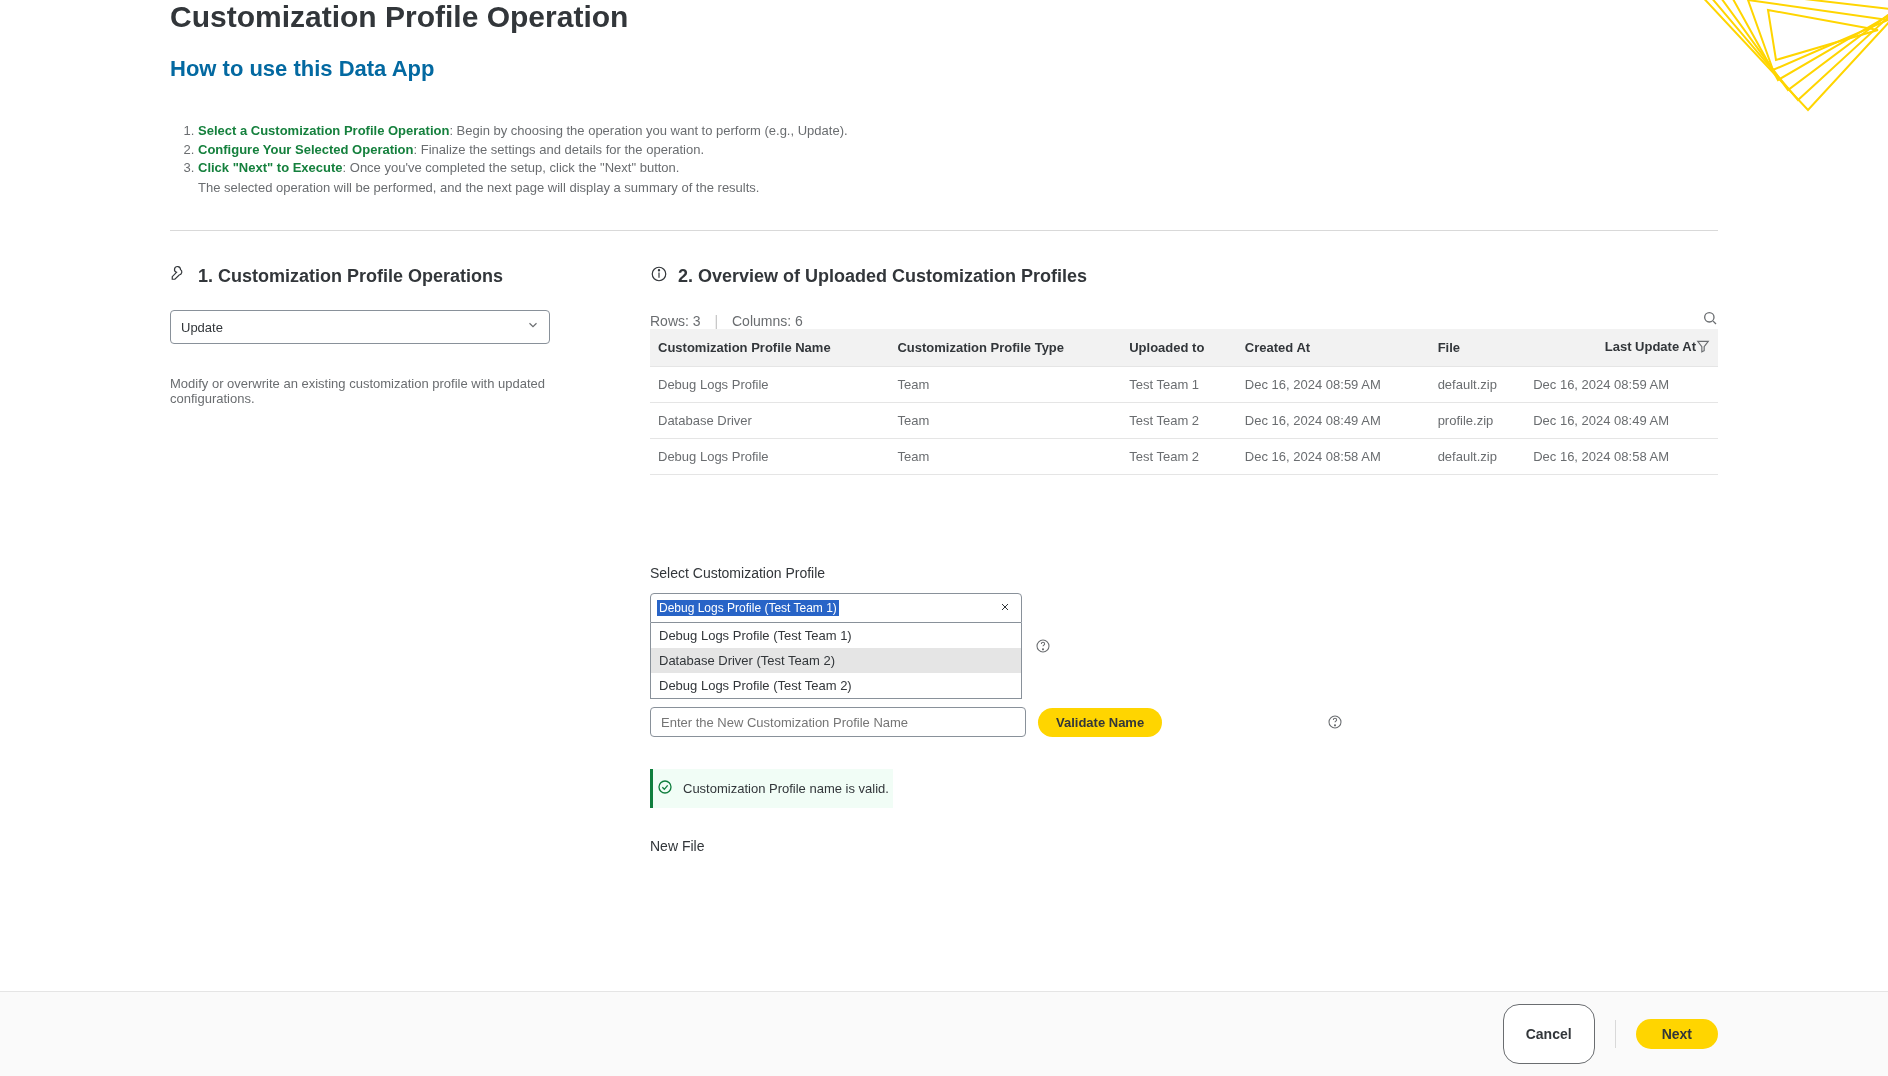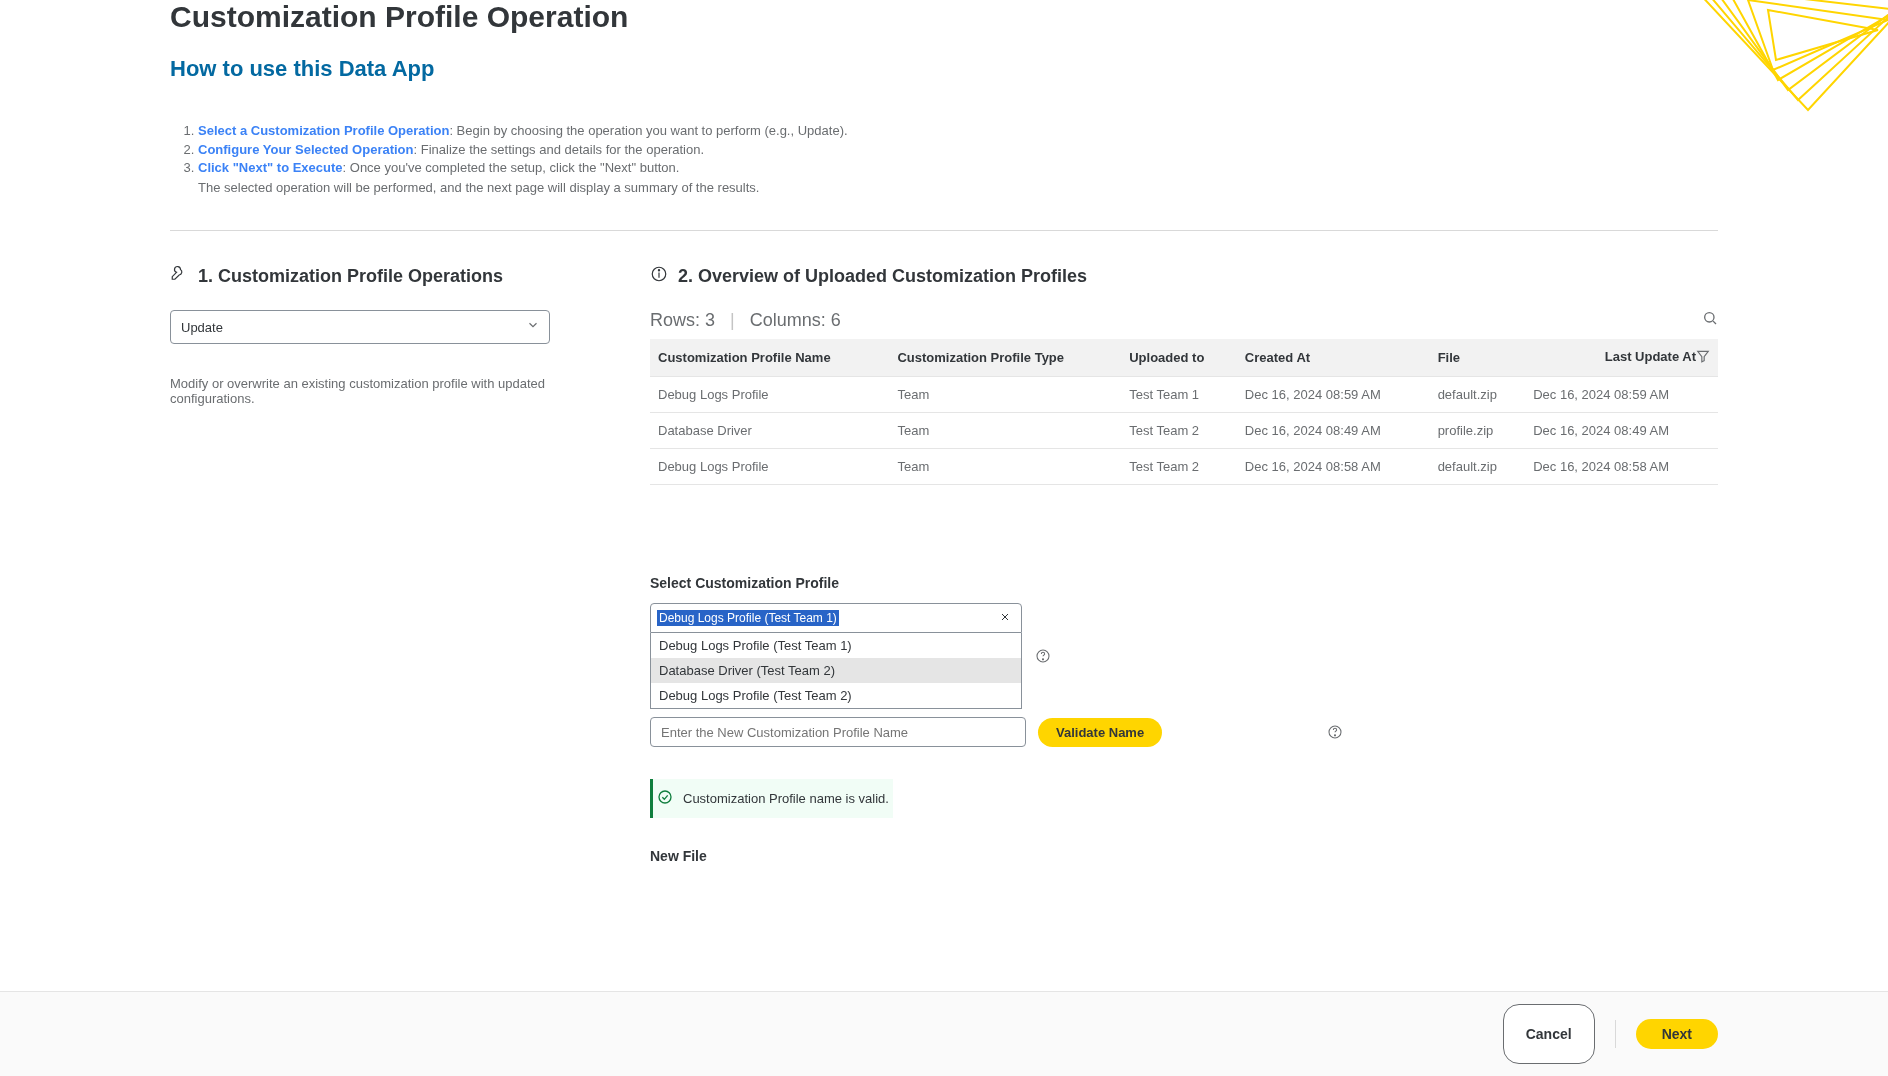--- a/index.html
+++ b/index.html
@@ -3,58 +3,58 @@
 <meta charset="utf-8">
 <style>
   * { box-sizing: border-box; margin: 0; padding: 0; }
   body { font-family: "72", "Segoe UI", Arial, sans-serif; background: #fff; color: #32363a; }
   .page { padding: 0 170px 100px 170px; }
   h1 { font-size: 30px; font-weight: 700; color: #32363a; margin-bottom: 22px; }
   h2.sub { font-size: 22px; font-weight: 700; color: #0369a1; margin-bottom: 40px; }
   .decor { position: absolute; top: 0; right: 0; width: 260px; height: 120px; overflow: hidden; pointer-events: none; }
   ol.instr { list-style: decimal; padding-left: 28px; font-size: 13px; color: #6a6d70; line-height: 1.35; }
   ol.instr li { margin-bottom: 1px; }
-  ol.instr b { color: #3b82f6; font-weight: 700; }
+  ol.instr b { color: #15803d; font-weight: 700; }
   hr.sep { border: none; border-top: 1px solid #d9d9d9; margin: 34px 0 34px 0; }
   .cols { display: flex; gap: 40px; }
   .left { flex: 0 0 440px; }
   .right { flex: 1; }
   .sect-head { display: flex; align-items: center; gap: 10px; font-size: 18px; font-weight: 700; color: #32363a; margin-bottom: 22px; }
   .sect-head svg { width: 18px; height: 18px; }
   .select-wrap { position: relative; width: 380px; }
   .select-wrap select { width: 100%; height: 34px; padding: 0 38px 0 10px; border: 1px solid #89919a; border-radius: 4px; background: #fff; font-size: 13px; color: #32363a; appearance: none; }
   .select-wrap .chev { position: absolute; right: 10px; top: 50%; transform: translateY(-50%); pointer-events: none; color: #6a6d70; }
   .hint { font-size: 13px; color: #6a6d70; margin-top: 32px; }
-  .tbl-meta { display: flex; justify-content: space-between; align-items: flex-end; font-size: 18px; color: #6a6d70; margin-bottom: 8px; }
+  .tbl-meta { display: flex; justify-content: space-between; align-items: flex-end; font-size: 14px; color: #6a6d70; }
   .tbl-meta .counts span.div { margin: 0 10px; color: #c4c4c4; }
   .tbl-meta .search-ic { color: #6a6d70; cursor: pointer; }
   table.data { width: 100%; border-collapse: collapse; font-size: 13px; }
   table.data thead th { background: #f2f2f2; text-align: left; font-weight: 700; padding: 10px 8px; border-bottom: 1px solid #e5e5e5; color: #32363a; white-space: nowrap; }
   table.data thead th:last-child { text-align: right; }
   table.data thead th .filter-ic { float: right; color: #6a6d70; }
   table.data tbody td { padding: 10px 8px; border-bottom: 1px solid #e5e5e5; color: #6a6d70; white-space: nowrap; }
-  .field-label { font-size: 14px; font-weight: 700; color: #32363a; margin-bottom: 12px; }
+  .field-label { font-size: 14px; font-weight: 400; color: #32363a; margin-bottom: 12px; }
   .combo { position: relative; width: 372px; }
   .combo-input { display: flex; align-items: center; border: 1px solid #89919a; border-radius: 4px 4px 0 0; background: #fff; height: 30px; padding: 0 6px; }
   .combo-input .sel-text { background: #2864c7; color: #fff; padding: 1px 2px; font-size: 12px; }
   .combo-input .clear { margin-left: auto; cursor: pointer; color: #32363a; font-size: 14px; padding: 0 4px; }
   .combo-list { border: 1px solid #89919a; border-top: none; background: #fff; }
   .combo-list .opt { padding: 5px 8px; font-size: 13px; color: #32363a; cursor: pointer; }
   .combo-list .opt.hl { background: #e5e5e5; }
   .help-ic { display: inline-flex; align-items: center; justify-content: center; width: 18px; height: 18px; color: #6a6d70; }
   .row-flex { display: flex; align-items: center; gap: 12px; }
   .new-name-row { display: flex; align-items: center; gap: 12px; margin-top: 8px; }
   .text-input { width: 376px; height: 30px; border: 1px solid #89919a; border-radius: 4px; padding: 0 10px; font-size: 13px; color: #6a6d70; }
   .btn-yellow { background: #ffd500; border: none; border-radius: 16px; padding: 7px 18px; font-size: 13px; font-weight: 600; color: #32363a; cursor: pointer; }
   .btn-outline { background: #fff; border: 1px solid #6a6d70; border-radius: 16px; padding: 21px 22px; font-size: 14px; font-weight: 600; color: #32363a; cursor: pointer; }
   .valid-msg { display: flex; align-items: center; gap: 10px; background: #f1fdf6; border-left: 3px solid #107e3e; padding: 10px 4px; font-size: 13px; color: #32363a; width: fit-content; margin-top: 32px; }
   .valid-msg .ok-ic { color: #107e3e; }
   .footer { position: fixed; bottom: 0; left: 0; right: 0; background: #fafafa; border-top: 1px solid #e5e5e5; padding: 12px 170px; display: flex; justify-content: flex-end; align-items: center; gap: 14px; }
   .footer .vdiv { width: 1px; height: 28px; background: #d9d9d9; margin: 0 6px; }
-  .newfile-label { font-size: 14px; font-weight: 700; color: #32363a; margin-top: 30px; }
+  .newfile-label { font-size: 14px; font-weight: 400; color: #32363a; margin-top: 30px; }
   .spacer-sect { height: 90px; }
 </style>
 </head>
 <body>
 
 <div class="decor">
   <svg viewBox="0 0 260 120" width="260" height="120">
     <g stroke="#ffd500" stroke-width="2" fill="none">
       <polygon points="40,-40 300,-20 180,110"></polygon>
       <polygon points="60,-30 290,-10 170,100"></polygon>

